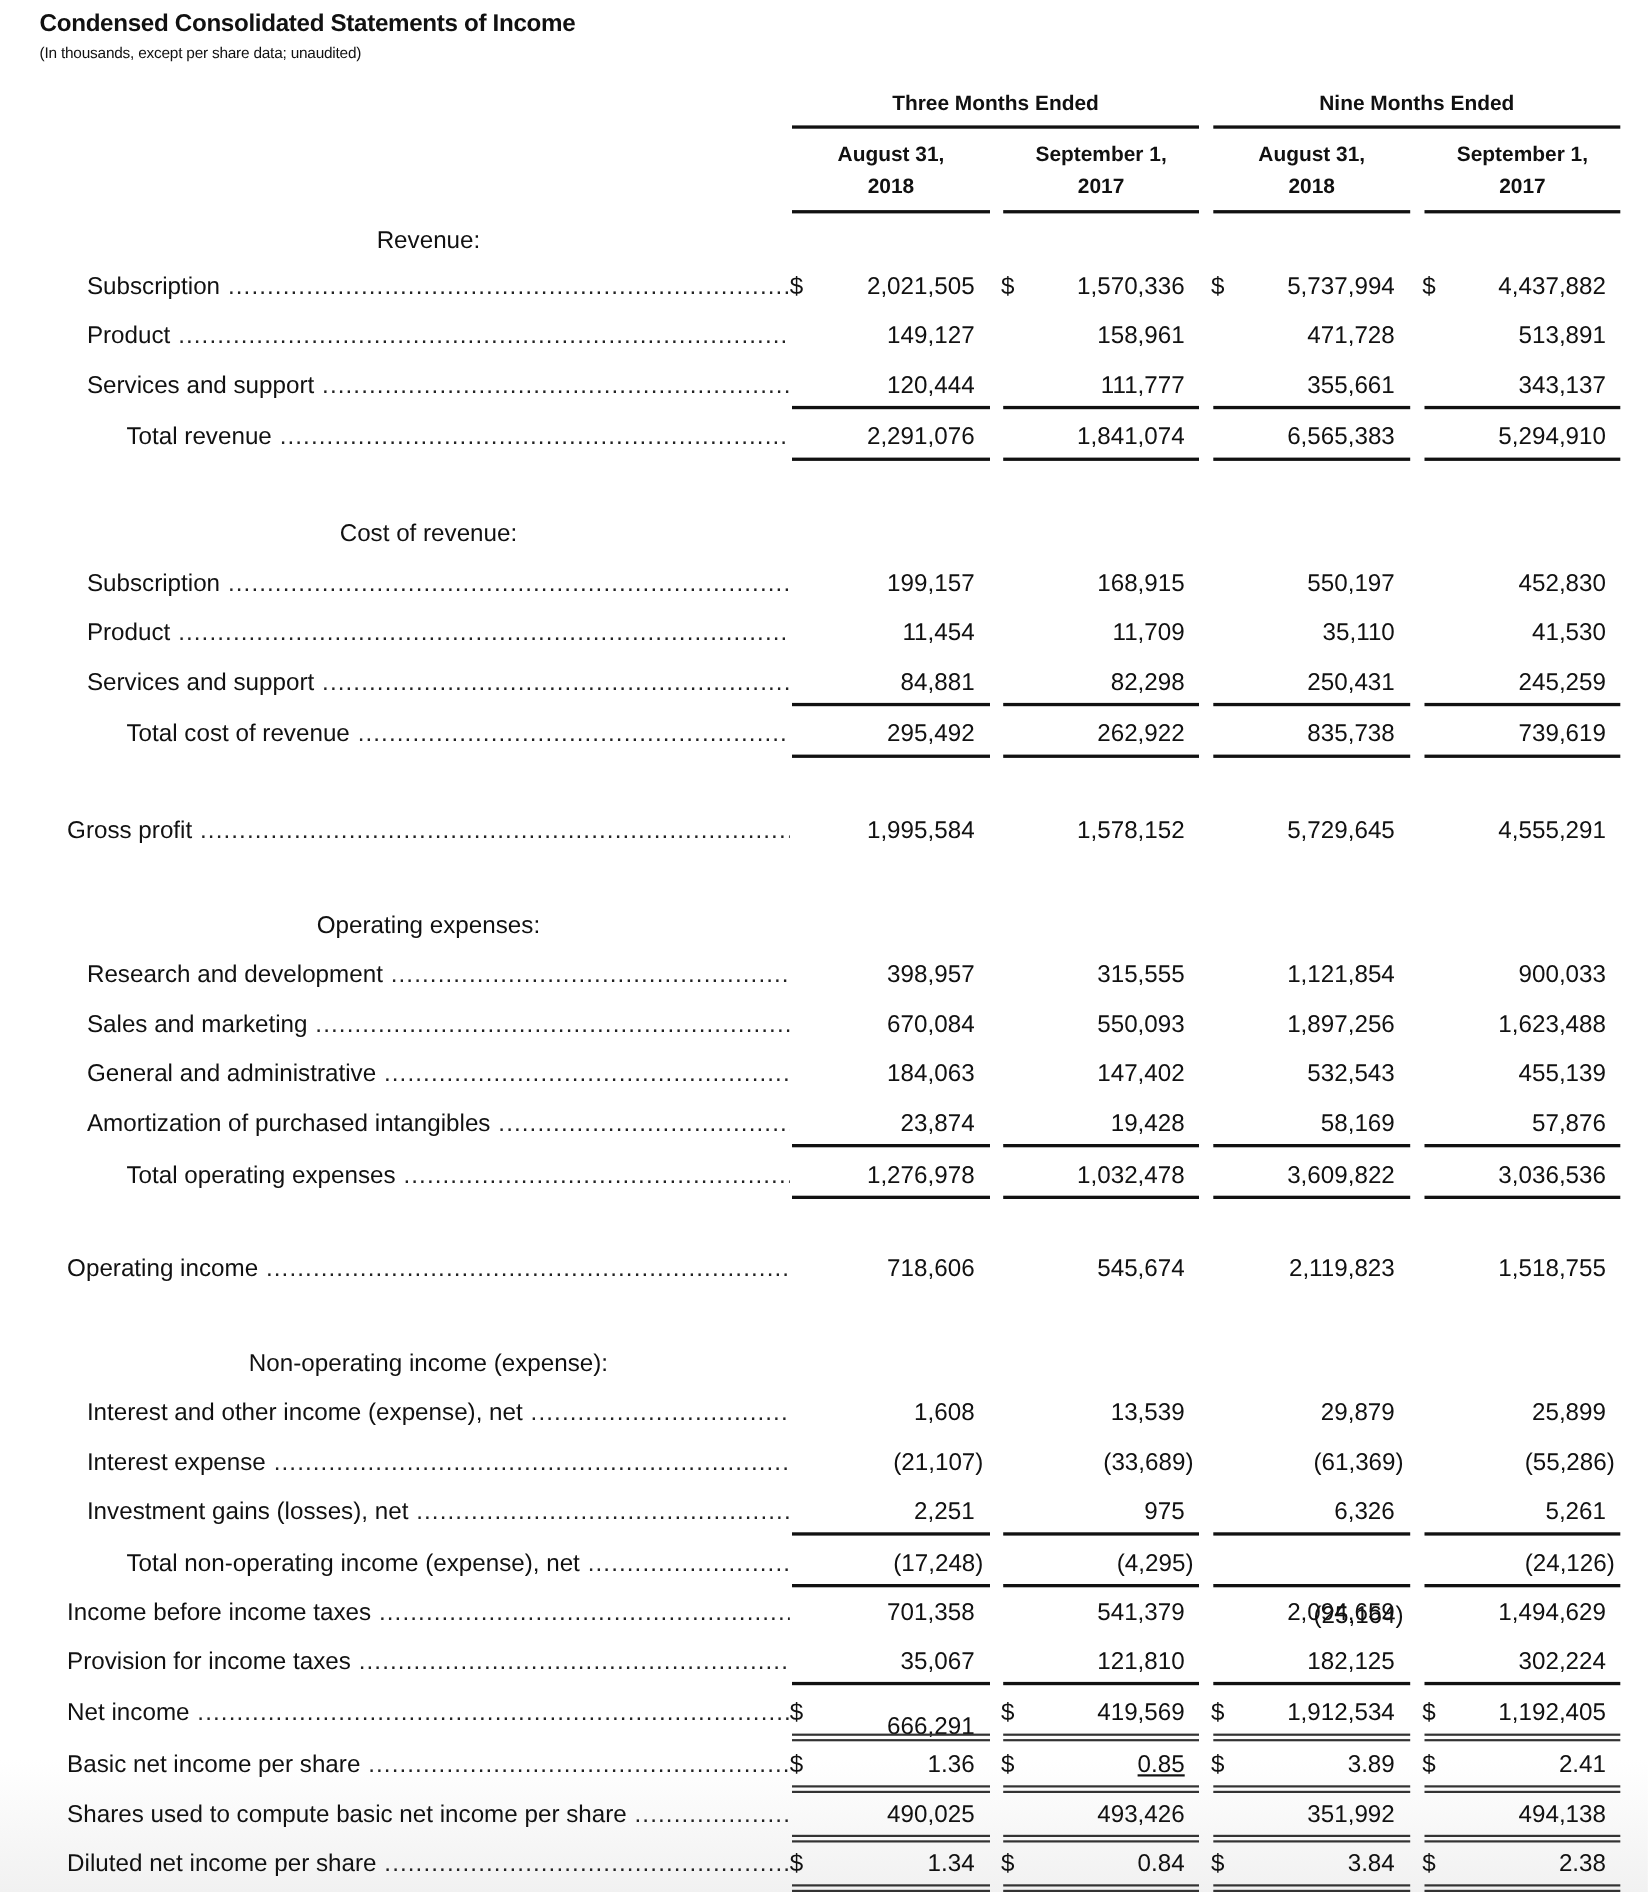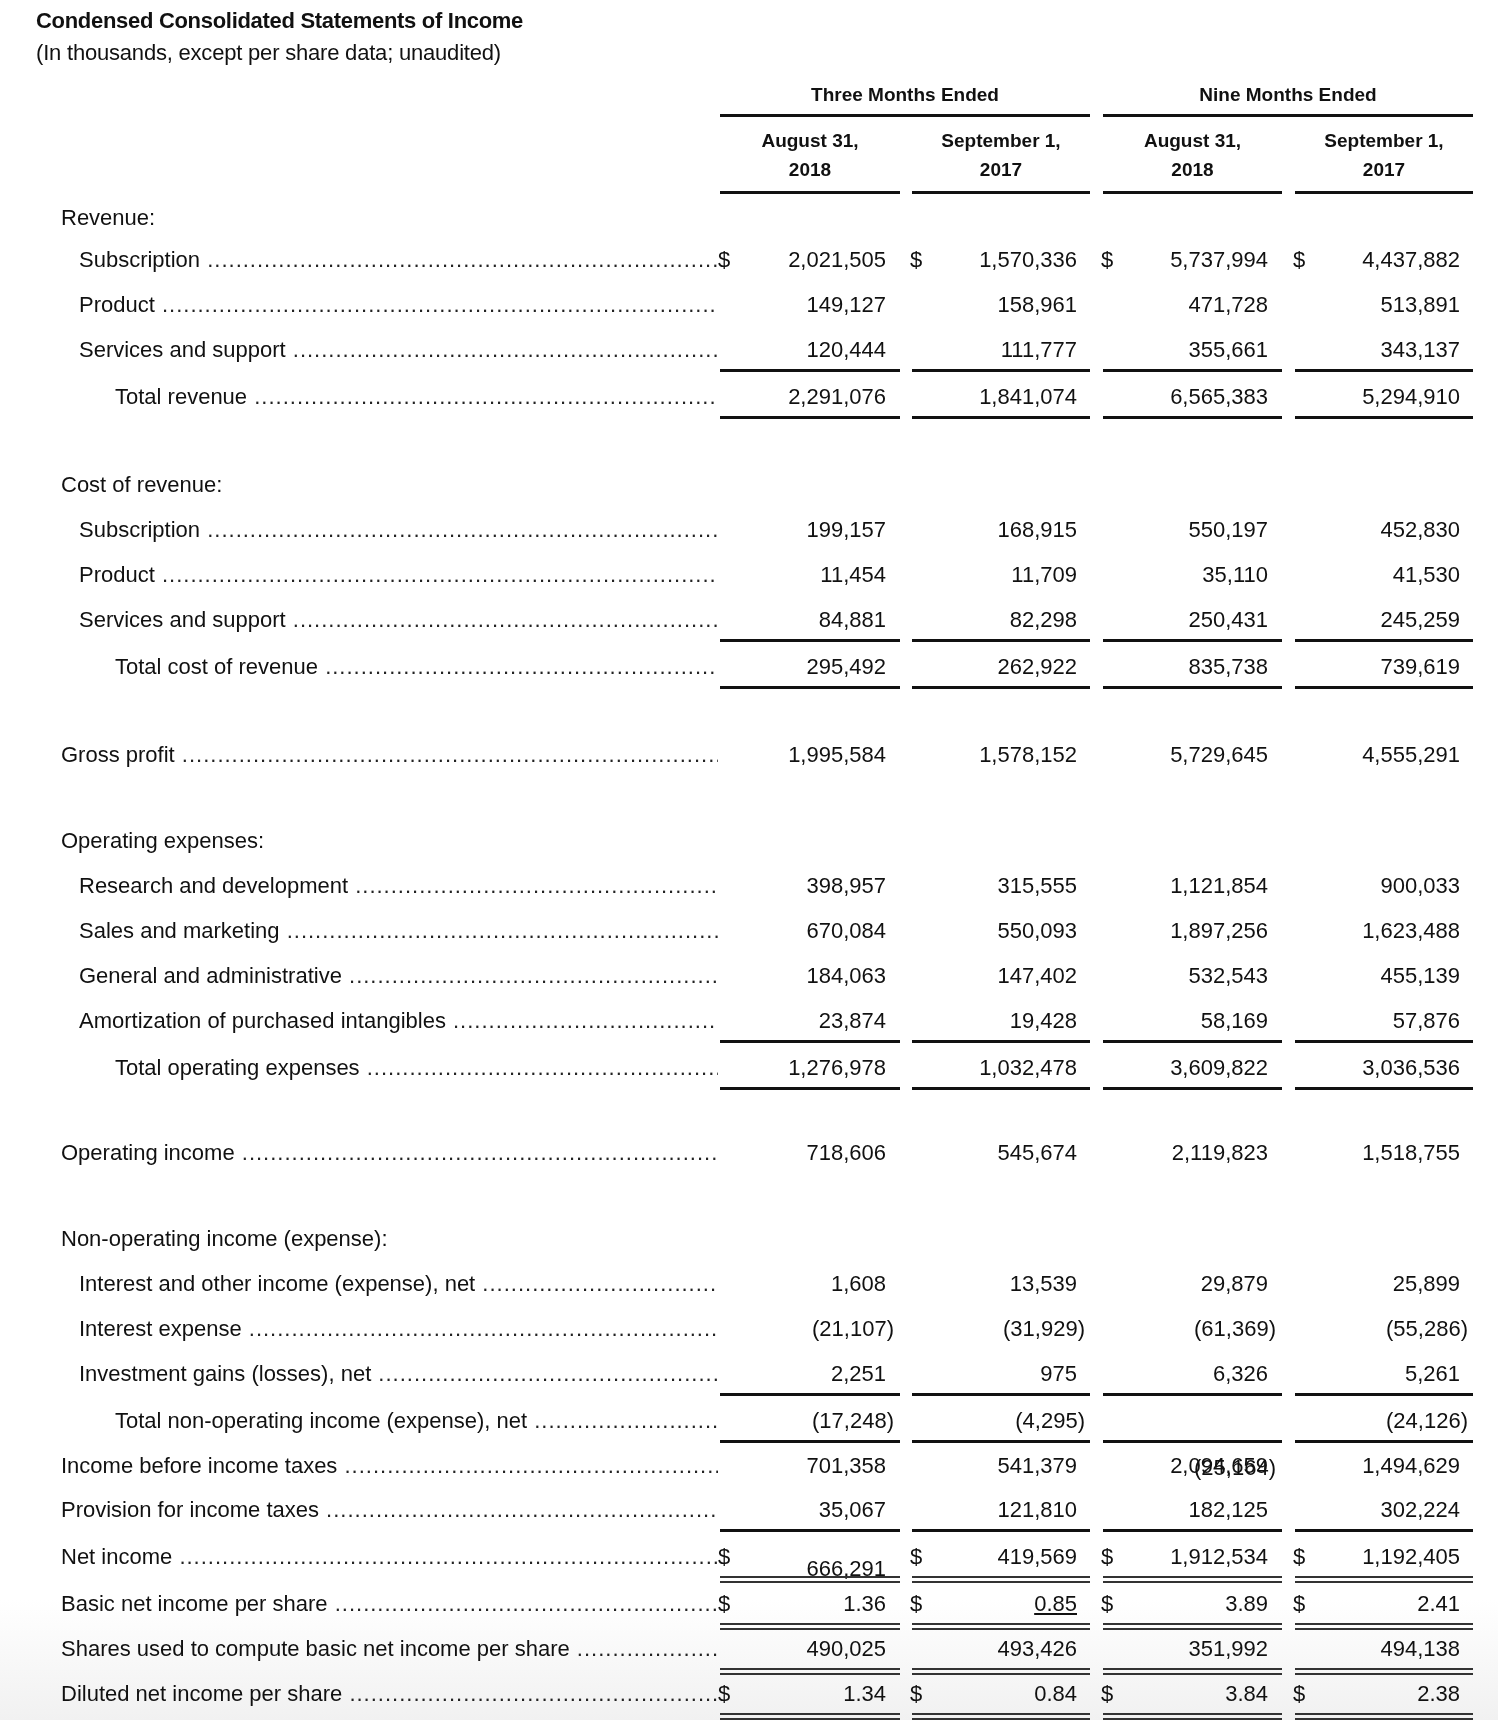--- a/index.html
+++ b/index.html
@@ -4,25 +4,25 @@
 <style>
   html, body { margin: 0; padding: 0; }
   body {
     width: 1498px; height: 1720px; overflow: hidden;
     background: linear-gradient(to bottom, #ffffff 0px, #ffffff 1600px, #f1f1f1 1720px);
     font-family: "Liberation Sans", "DejaVu Sans", sans-serif;
     color: #111;
     position: relative;
   }
   .title { position: absolute; left: 36px; top: 8px; font-size: 22px; font-weight: bold; letter-spacing: -0.3px; }
-  .subtitle { position: absolute; left: 36px; top: 40px; font-size: 22px; letter-spacing: -0.2px; }
+  .subtitle { position: absolute; left: 36px; top: 40px; font-size: 14px; letter-spacing: -0.2px; }
   .hdr { position: absolute; font-weight: bold; font-size: 19px; text-align: center; line-height: 29px; }
   .hline { position: absolute; height: 3px; background: #111; }
   .row { position: absolute; left: 0; width: 1498px; height: 30px; font-size: 22px; line-height: 30px; }
-  .lbl { position: absolute; white-space: nowrap; overflow: hidden; }
+  .lbl { position: absolute; white-space: nowrap; overflow: hidden; text-align: center; }
   .lbl .dots { letter-spacing: 1px; color: #222; }
   .cur { position: absolute; width: 16px; text-align: left; }
   .val { position: absolute; text-align: right; width: 180px; }
   .rule { position: absolute; height: 3px; background: #111; }
   .rule.double { height: 7px; background: none; border-top: 2px solid #333; border-bottom: 2px solid #333; box-sizing: border-box; }
 </style>
 </head>
 <body>
 
 <div class="title">Condensed Consolidated Statements of Income</div>
@@ -203,21 +203,21 @@
     <div class="row" style="top: 1269px;">
       <div class="lbl" style="left: 79px; width: 639px;"><span>Interest and other income (expense), net</span><span class="dots"> ........................................................................................................................................................................................................</span></div>
       <div class="val" style="left: 706px;">1,608</div>
       <div class="val" style="left: 897px;">13,539</div>
       <div class="val" style="left: 1088px;">29,879</div>
       <div class="val" style="left: 1280px;">25,899</div>
     </div>
     <div class="row" style="top: 1314px;">
       <div class="lbl" style="left: 79px; width: 639px;"><span>Interest expense</span><span class="dots"> ........................................................................................................................................................................................................</span></div>
       <div class="val" style="left: 714px;">(21,107)</div>
-      <div class="val" style="left: 905px;">(31,929)</div>
+      <div class="val" style="left: 905px;">(33,689)</div>
       <div class="val" style="left: 1096px;">(61,369)</div>
       <div class="val" style="left: 1288px;">(55,286)</div>
     </div>
     <div class="row" style="top: 1359px;">
       <div class="lbl" style="left: 79px; width: 639px;"><span>Investment gains (losses), net</span><span class="dots"> ........................................................................................................................................................................................................</span></div>
       <div class="val" style="left: 706px;">2,251</div>
       <div class="val" style="left: 897px;">975</div>
       <div class="val" style="left: 1088px;">6,326</div>
       <div class="val" style="left: 1280px;">5,261</div>
     </div>

